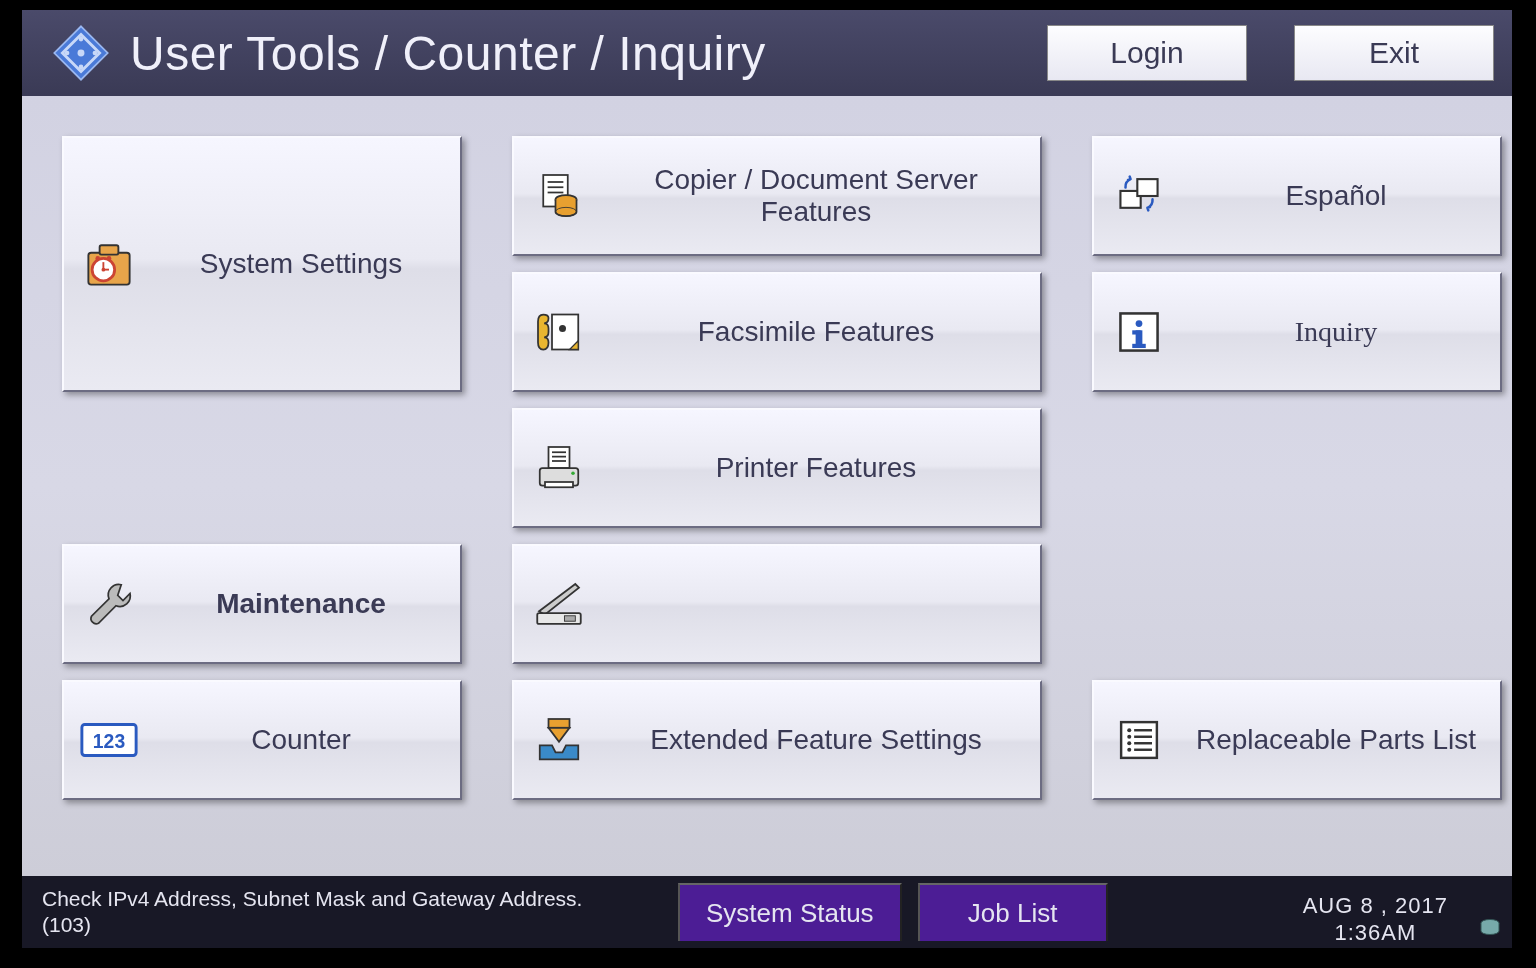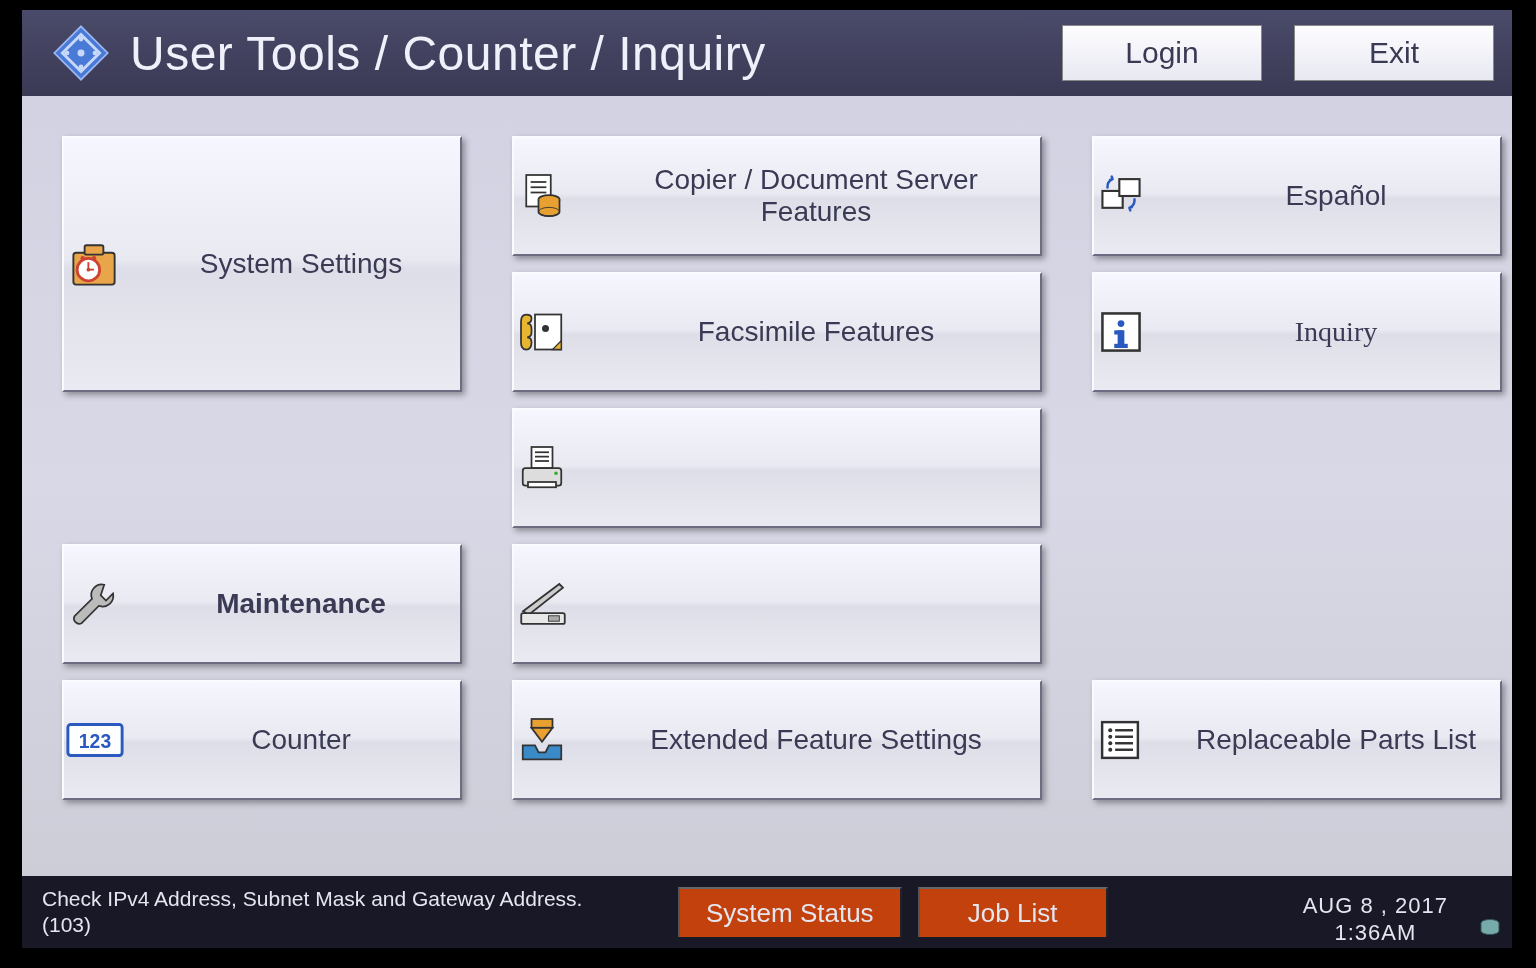--- a/index.html
+++ b/index.html
@@ -46,21 +46,21 @@
     background: linear-gradient(to bottom, #fdfdff 0%, #e8e8f2 100%);
     border: 1px solid #888;
     height: 56px;
     width: 200px;
     font-size: 30px;
     color: #3a3a55;
     display: flex;
     align-items: center;
     justify-content: center;
     cursor: pointer;
-    margin-left: 12px;
+    margin-left: 27px;
   }
   
   .main {
     flex: 1;
     background: linear-gradient(to bottom, #d2d2e2 0%, #d8d8e6 50%, #cdcdd8 100%);
     padding: 40px 40px 30px 40px;
     display: grid;
     grid-template-columns: 400px 530px 410px;
     grid-template-rows: 120px 120px 120px 120px 120px;
     gap: 16px 50px;
@@ -75,21 +75,21 @@
     box-shadow: 3px 3px 6px rgba(0,0,0,0.35);
     display: flex;
     align-items: center;
     cursor: pointer;
     position: relative;
   }
   .tile .icon {
     width: 90px;
     display: flex;
     align-items: center;
-    justify-content: flex-start;
+    justify-content: center;
     flex-shrink: 0;
   }
   .tile .label {
     flex: 1;
     text-align: center;
     font-size: 28px;
     color: #3a3a55;
     padding-right: 12px;
     line-height: 1.15;
   }
@@ -119,26 +119,26 @@
   }
   .status-msg {
     flex: 0 0 620px;
     font-size: 21px;
     line-height: 1.25;
   }
   .footer-btn {
     border-top: 2px solid #666;
     border-left: 2px solid #555;
     border-right: 2px solid #222;
-    height: 50px;
+    height: 58px;
     padding: 0 26px;
     display: flex;
     align-items: center;
     justify-content: center;
-    background: #c2410c;
+    background: #4c1d95;
     cursor: pointer;
     font-size: 26px;
     min-width: 190px;
   }
   .clock {
     margin-left: auto;
     text-align: center;
     font-size: 22px;
     line-height: 1.2;
     padding-right: 44px;
@@ -249,20 +249,21 @@
         <svg viewBox="0 0 64 64" width="56" height="56">
           <rect x="20" y="8" width="24" height="24" fill="#fff" stroke="#333" stroke-width="2"></rect>
           <line x1="24" y1="14" x2="40" y2="14" stroke="#333" stroke-width="2"></line>
           <line x1="24" y1="19" x2="40" y2="19" stroke="#333" stroke-width="2"></line>
           <line x1="24" y1="24" x2="40" y2="24" stroke="#333" stroke-width="2"></line>
           <rect x="10" y="32" width="44" height="20" rx="3" fill="#ddd" stroke="#333" stroke-width="2"></rect>
           <rect x="16" y="48" width="32" height="6" fill="#fff" stroke="#333" stroke-width="2"></rect>
           <circle cx="48" cy="38" r="2" fill="#3a3"></circle>
         </svg>
       </span>
+      <span class="label">Printer Features</span>
     </div>
 
     <div class="tile maint">
       <span class="icon">
         <svg viewBox="0 0 64 64" width="56" height="56">
           <path d="M46 10 a12 12 0 0 0 -14 16 L12 46 a6 6 0 0 0 8 8 L40 34 a12 12 0 0 0 16 -14 l-8 8 -6 -6 z" fill="#bbb" stroke="#333" stroke-width="2"></path>
         </svg>
       </span>
       <span class="label">Maintenance</span>
     </div>

